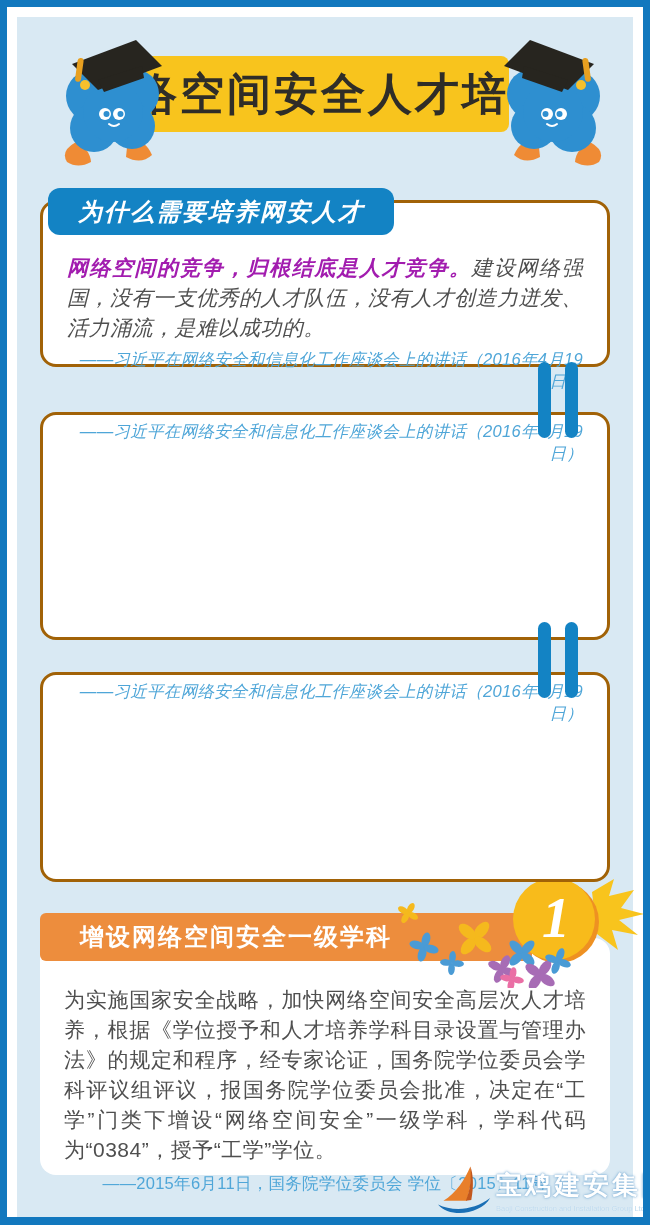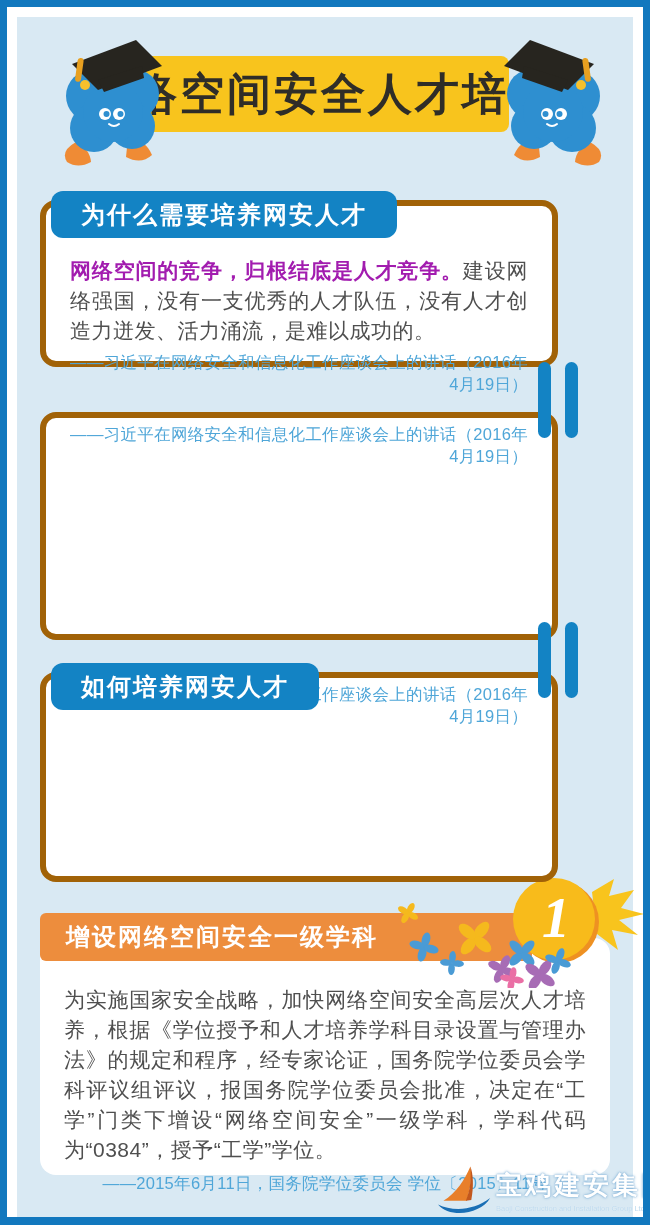--- a/index.html
+++ b/index.html
@@ -15,21 +15,21 @@
   .white-band{position:absolute;left:7px;top:7px;right:7px;bottom:8px;border:10px solid #ffffff;border-bottom:none;z-index:1;pointer-events:none;}
 
   
   .ribbon{position:absolute;left:133px;top:56px;width:376px;height:76px;background:#f8c41d;border-radius:8px;z-index:2;display:flex;align-items:center;justify-content:center;}
   .ribbon-title{font-size:44px;font-weight:bold;color:#2f2d28;letter-spacing:3px;white-space:nowrap;}
   .mascot{position:absolute;top:28px;width:130px;height:140px;z-index:3;}
   .mascot-left{left:48px;}
   .mascot-right{left:488px;transform:scaleX(-1);}
 
   
-  .card{position:absolute;left:40px;width:518px;background:#ffffff;border:6px solid #a16207;border-radius:16px;box-sizing:border-box;z-index:10;}
+  .card{position:absolute;left:40px;width:570px;background:#ffffff;border:3px solid #a16207;border-radius:16px;box-sizing:border-box;z-index:10;font-style:italic;}
   .card1{top:200px;height:167px;}
   .card2{top:412px;height:228px;}
   .card3{top:672px;height:210px;}
   .badge{position:absolute;top:-15px;left:5px;height:47px;line-height:47px;padding:0 30px;background:#1383c4;border-radius:12px;color:#ffffff;font-size:24px;font-weight:bold;letter-spacing:2px;white-space:nowrap;}
   .card-body{margin:0;padding:0 24px;color:#4f4f4f;font-size:21px;line-height:30px;letter-spacing:.5px;text-align:justify;}
   .card1 .card-body{padding-top:50px;}
   .card2 .card-body{padding-top:66px;}
   .card3 .card-body{padding-top:57px;}
   .em{color:#a21caf;font-weight:bold;}
   .attrib{margin:6px 24px 0 24px;color:#4fa6d8;font-size:16.5px;text-align:right;letter-spacing:.3px;}
@@ -37,21 +37,21 @@
   
   .pause{position:absolute;left:538px;width:44px;height:76px;z-index:20;}
   .pause1{top:362px;}
   .pause2{top:622px;}
   .pause .bar{position:absolute;top:0;width:13px;height:76px;background:#1383c4;border-radius:7px;}
   .pause .b1{left:0;}
   .pause .b2{left:27px;}
 
   
   .card4{position:absolute;left:40px;top:938px;width:570px;height:237px;background:#ffffff;border-radius:16px;z-index:4;}
-  .orange-bar{position:absolute;left:40px;top:913px;width:492px;height:48px;background:#ed8d3d;border-radius:6px;z-index:5;color:#ffffff;font-size:24px;font-weight:bold;letter-spacing:2px;line-height:48px;padding-left:26px;box-sizing:border-box;white-space:nowrap;}
+  .orange-bar{position:absolute;left:40px;top:913px;width:492px;height:48px;background:#ed8d3d;border-radius:6px;z-index:5;color:#ffffff;font-size:24px;font-weight:bold;letter-spacing:2px;line-height:48px;padding-left:40px;box-sizing:border-box;white-space:nowrap;}
   .medal{position:absolute;left:500px;top:874px;width:150px;height:105px;z-index:6;}
   .medal text{font-style:italic;font-weight:bold;font-family:"Liberation Serif","DejaVu Serif",serif;}
   .flowers{position:absolute;left:390px;top:893px;width:185px;height:95px;z-index:7;}
   .card4 .card-body{padding-top:47px;}
   .card4 .attrib{text-align:center;margin-top:8px;}
 
   
   .logo{position:absolute;left:438px;top:1160px;width:210px;height:60px;display:flex;align-items:center;z-index:30;}
   .logo-sail{width:54px;height:50px;flex:0 0 auto;margin-right:4px;}
   .logo-text{display:flex;flex-direction:column;}
@@ -121,21 +121,20 @@
   <div class="card card2">
     <div class="attrib">——习近平在网络安全和信息化工作座谈会上的讲话（2016年4月19日）</div>
   </div>
 
   <div class="pause pause2">
     <div class="bar b1"></div>
     <div class="bar b2"></div>
   </div>
 
   <div class="card card3">
-    <div class="badge">如何培养网安人才</div>
     <div class="attrib">——习近平在网络安全和信息化工作座谈会上的讲话（2016年4月19日）</div>
   </div>
 
   <div class="card4">
     <p class="card-body">为实施国家安全战略，加快网络空间安全高层次人才培养，根据《学位授予和人才培养学科目录设置与管理办法》的规定和程序，经专家论证，国务院学位委员会学科评议组评议，报国务院学位委员会批准，决定在“工学”门类下增设“网络空间安全”一级学科，学科代码为“0384”，授予“工学”学位。</p>
     <div class="attrib">——2015年6月11日，国务院学位委员会  学位〔2015〕11号</div>
   </div>
   <div class="orange-bar">增设网络空间安全一级学科</div>
 
   <svg class="medal" viewBox="0 0 150 105">

